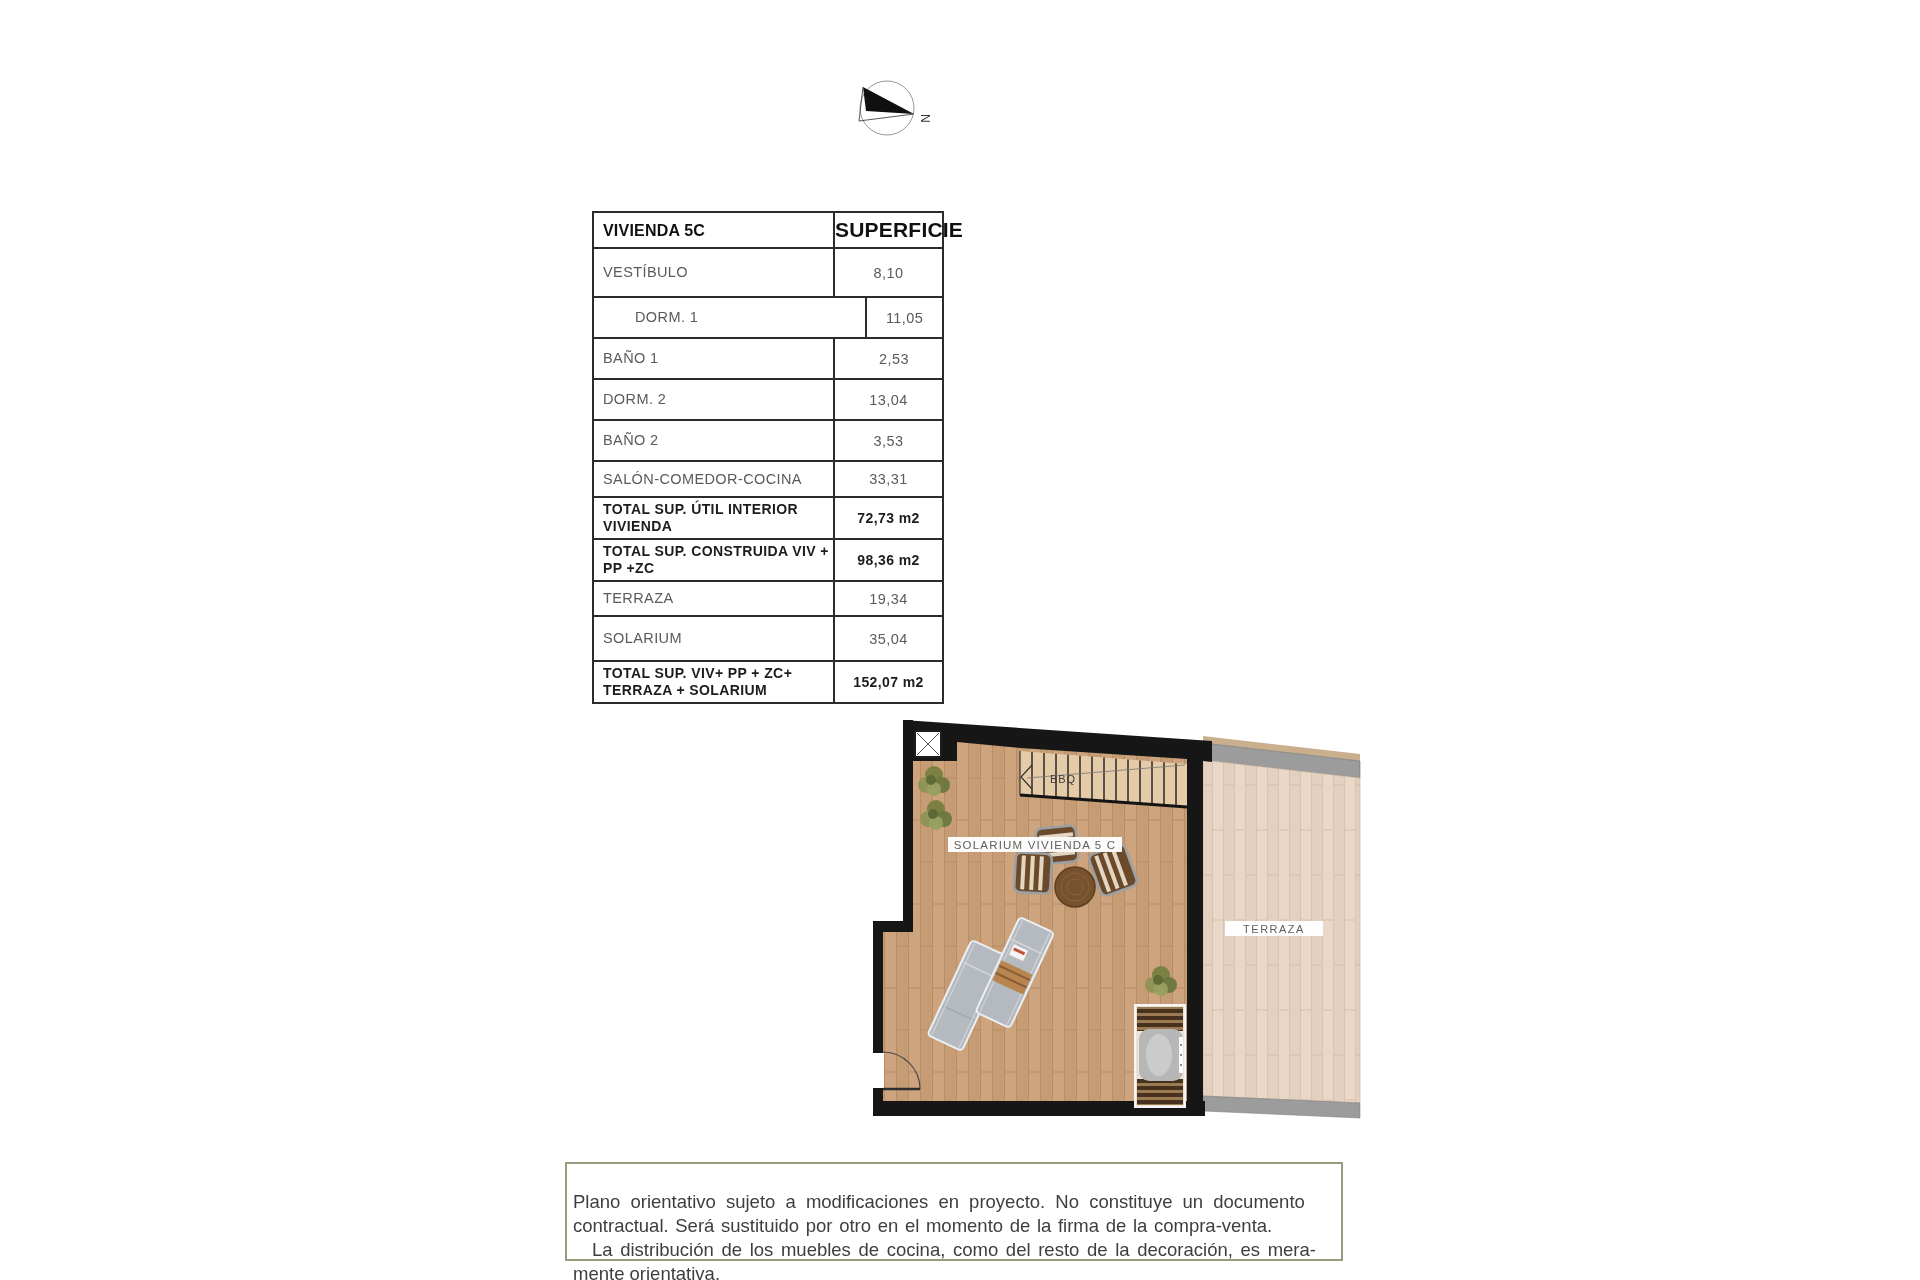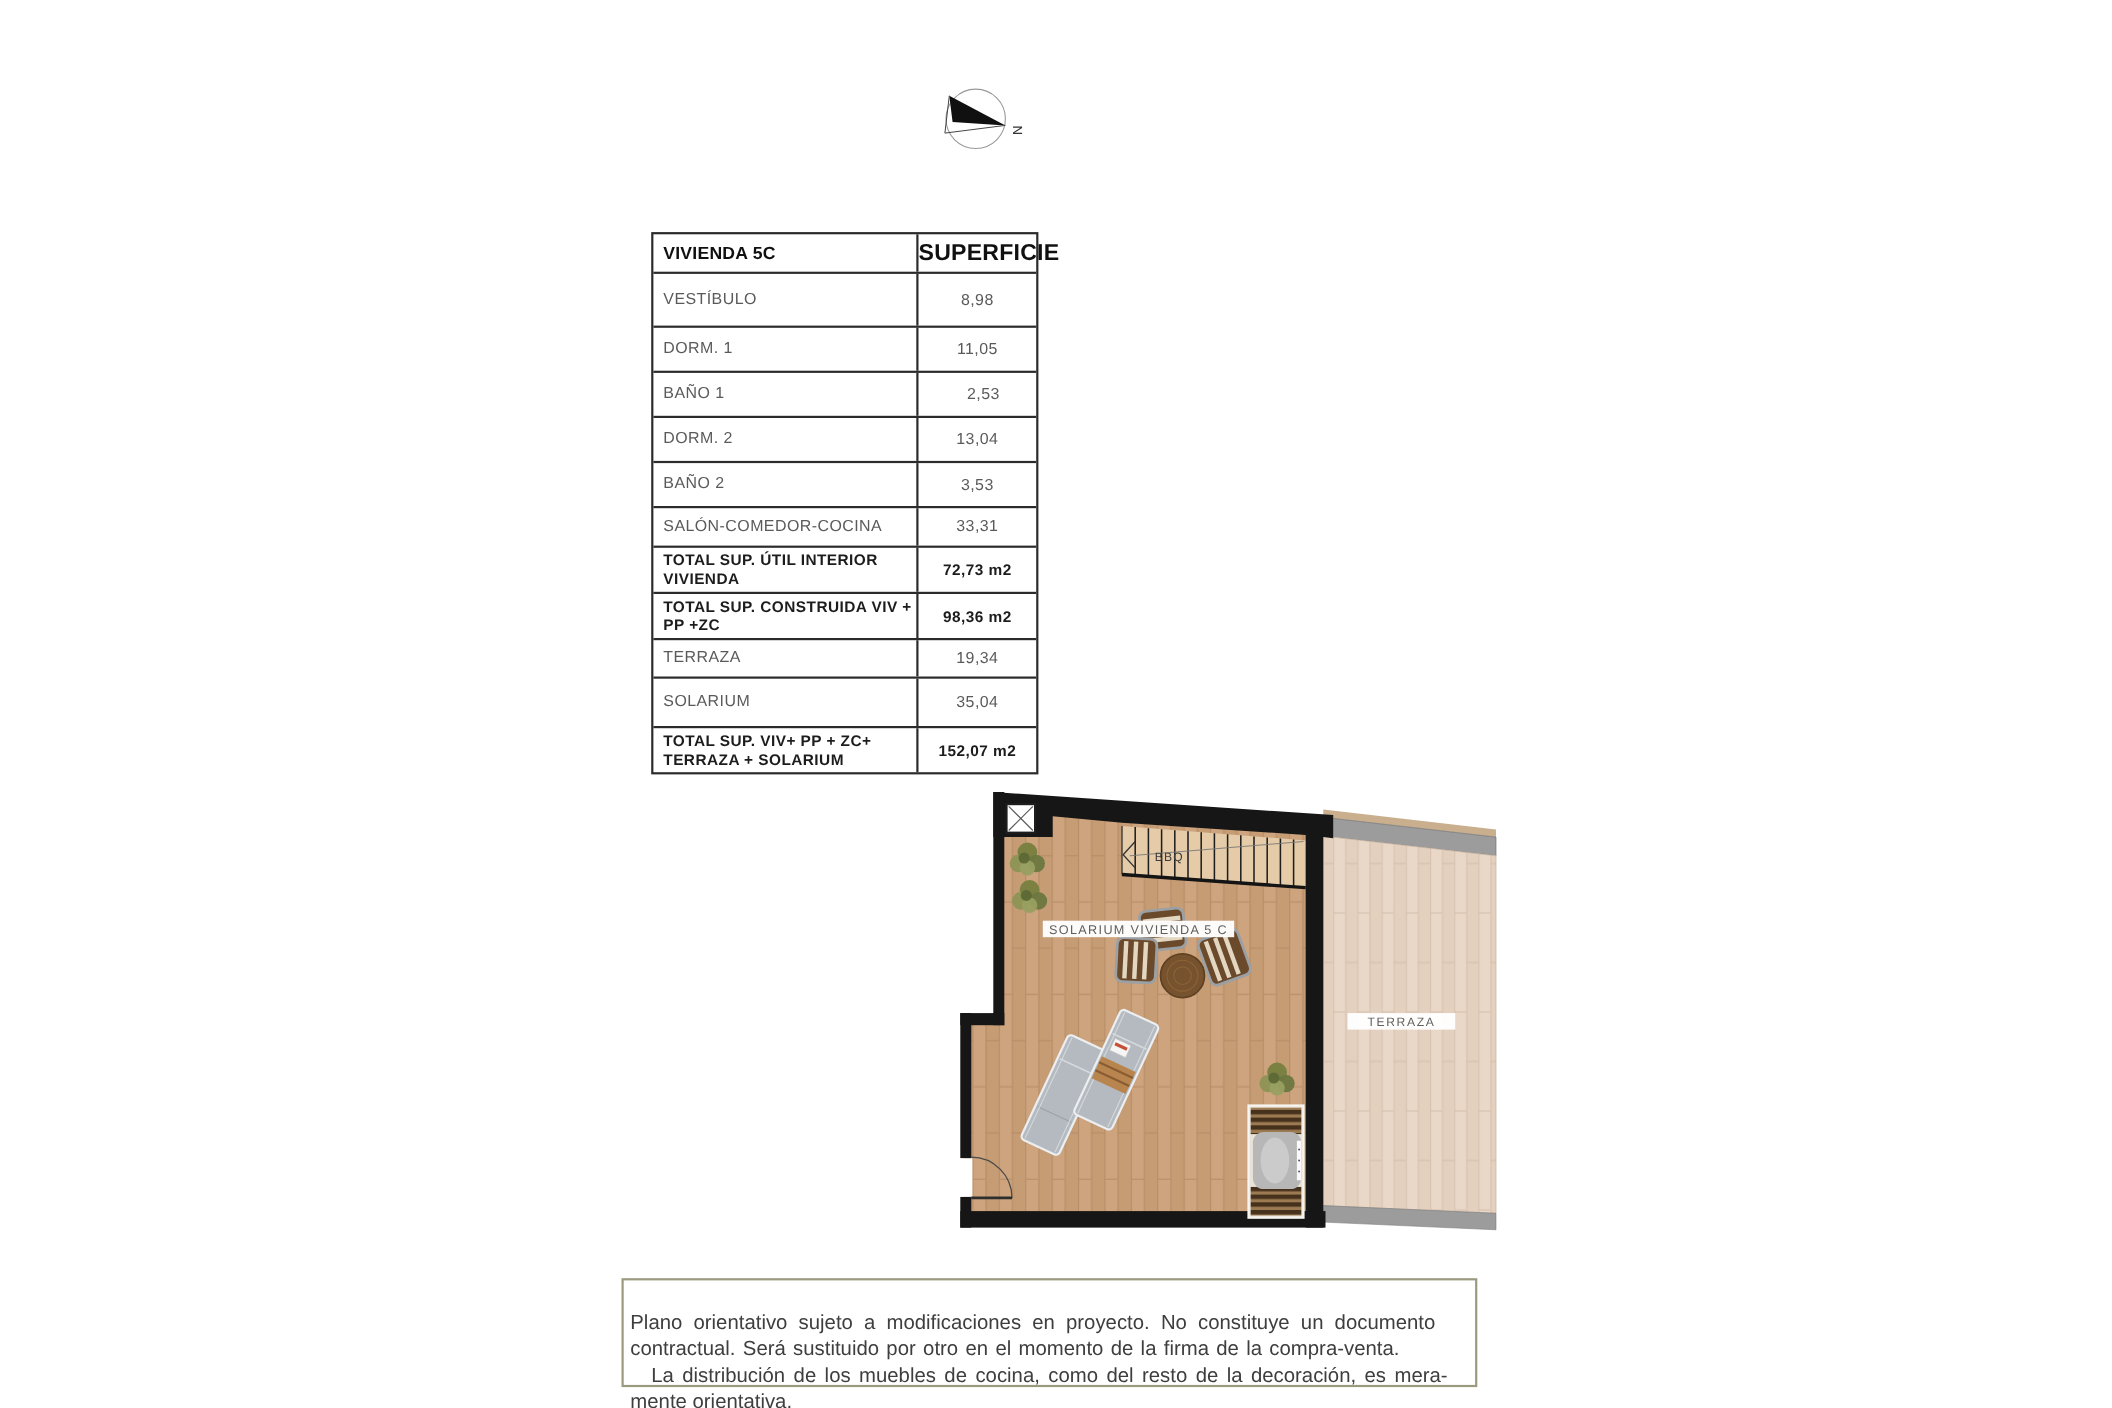--- a/index.html
+++ b/index.html
@@ -44,23 +44,23 @@
     <text x="80" y="48" transform="rotate(90 80 44)" font-size="12" fill="#333">N</text>
   </svg>
 
   <div class="area-table" id="area-table">
       <div class="tbl-row hdr" style="height: 34px;">
         <div class="cell lbl">VIVIENDA 5C</div>
         <div class="cell val">SUPERFICIE</div>
       </div>
       <div class="tbl-row" style="height: 49px;">
         <div class="cell lbl">VESTÍBULO</div>
-        <div class="cell val">8,98</div>
-      </div>
-      <div class="tbl-row" style="height: 41px;">
+        <div class="cell val">8,10</div>
+      </div>
+      <div class="tbl-row" style="height: 41px; padding-left: 32px;">
         <div class="cell lbl">DORM. 1</div>
         <div class="cell val">11,05</div>
       </div>
       <div class="tbl-row" style="height: 41px; gap: 11px;">
         <div class="cell lbl">BAÑO 1</div>
         <div class="cell val">2,53</div>
       </div>
       <div class="tbl-row" style="height: 41px;">
         <div class="cell lbl">DORM. 2</div>
         <div class="cell val">13,04</div>

